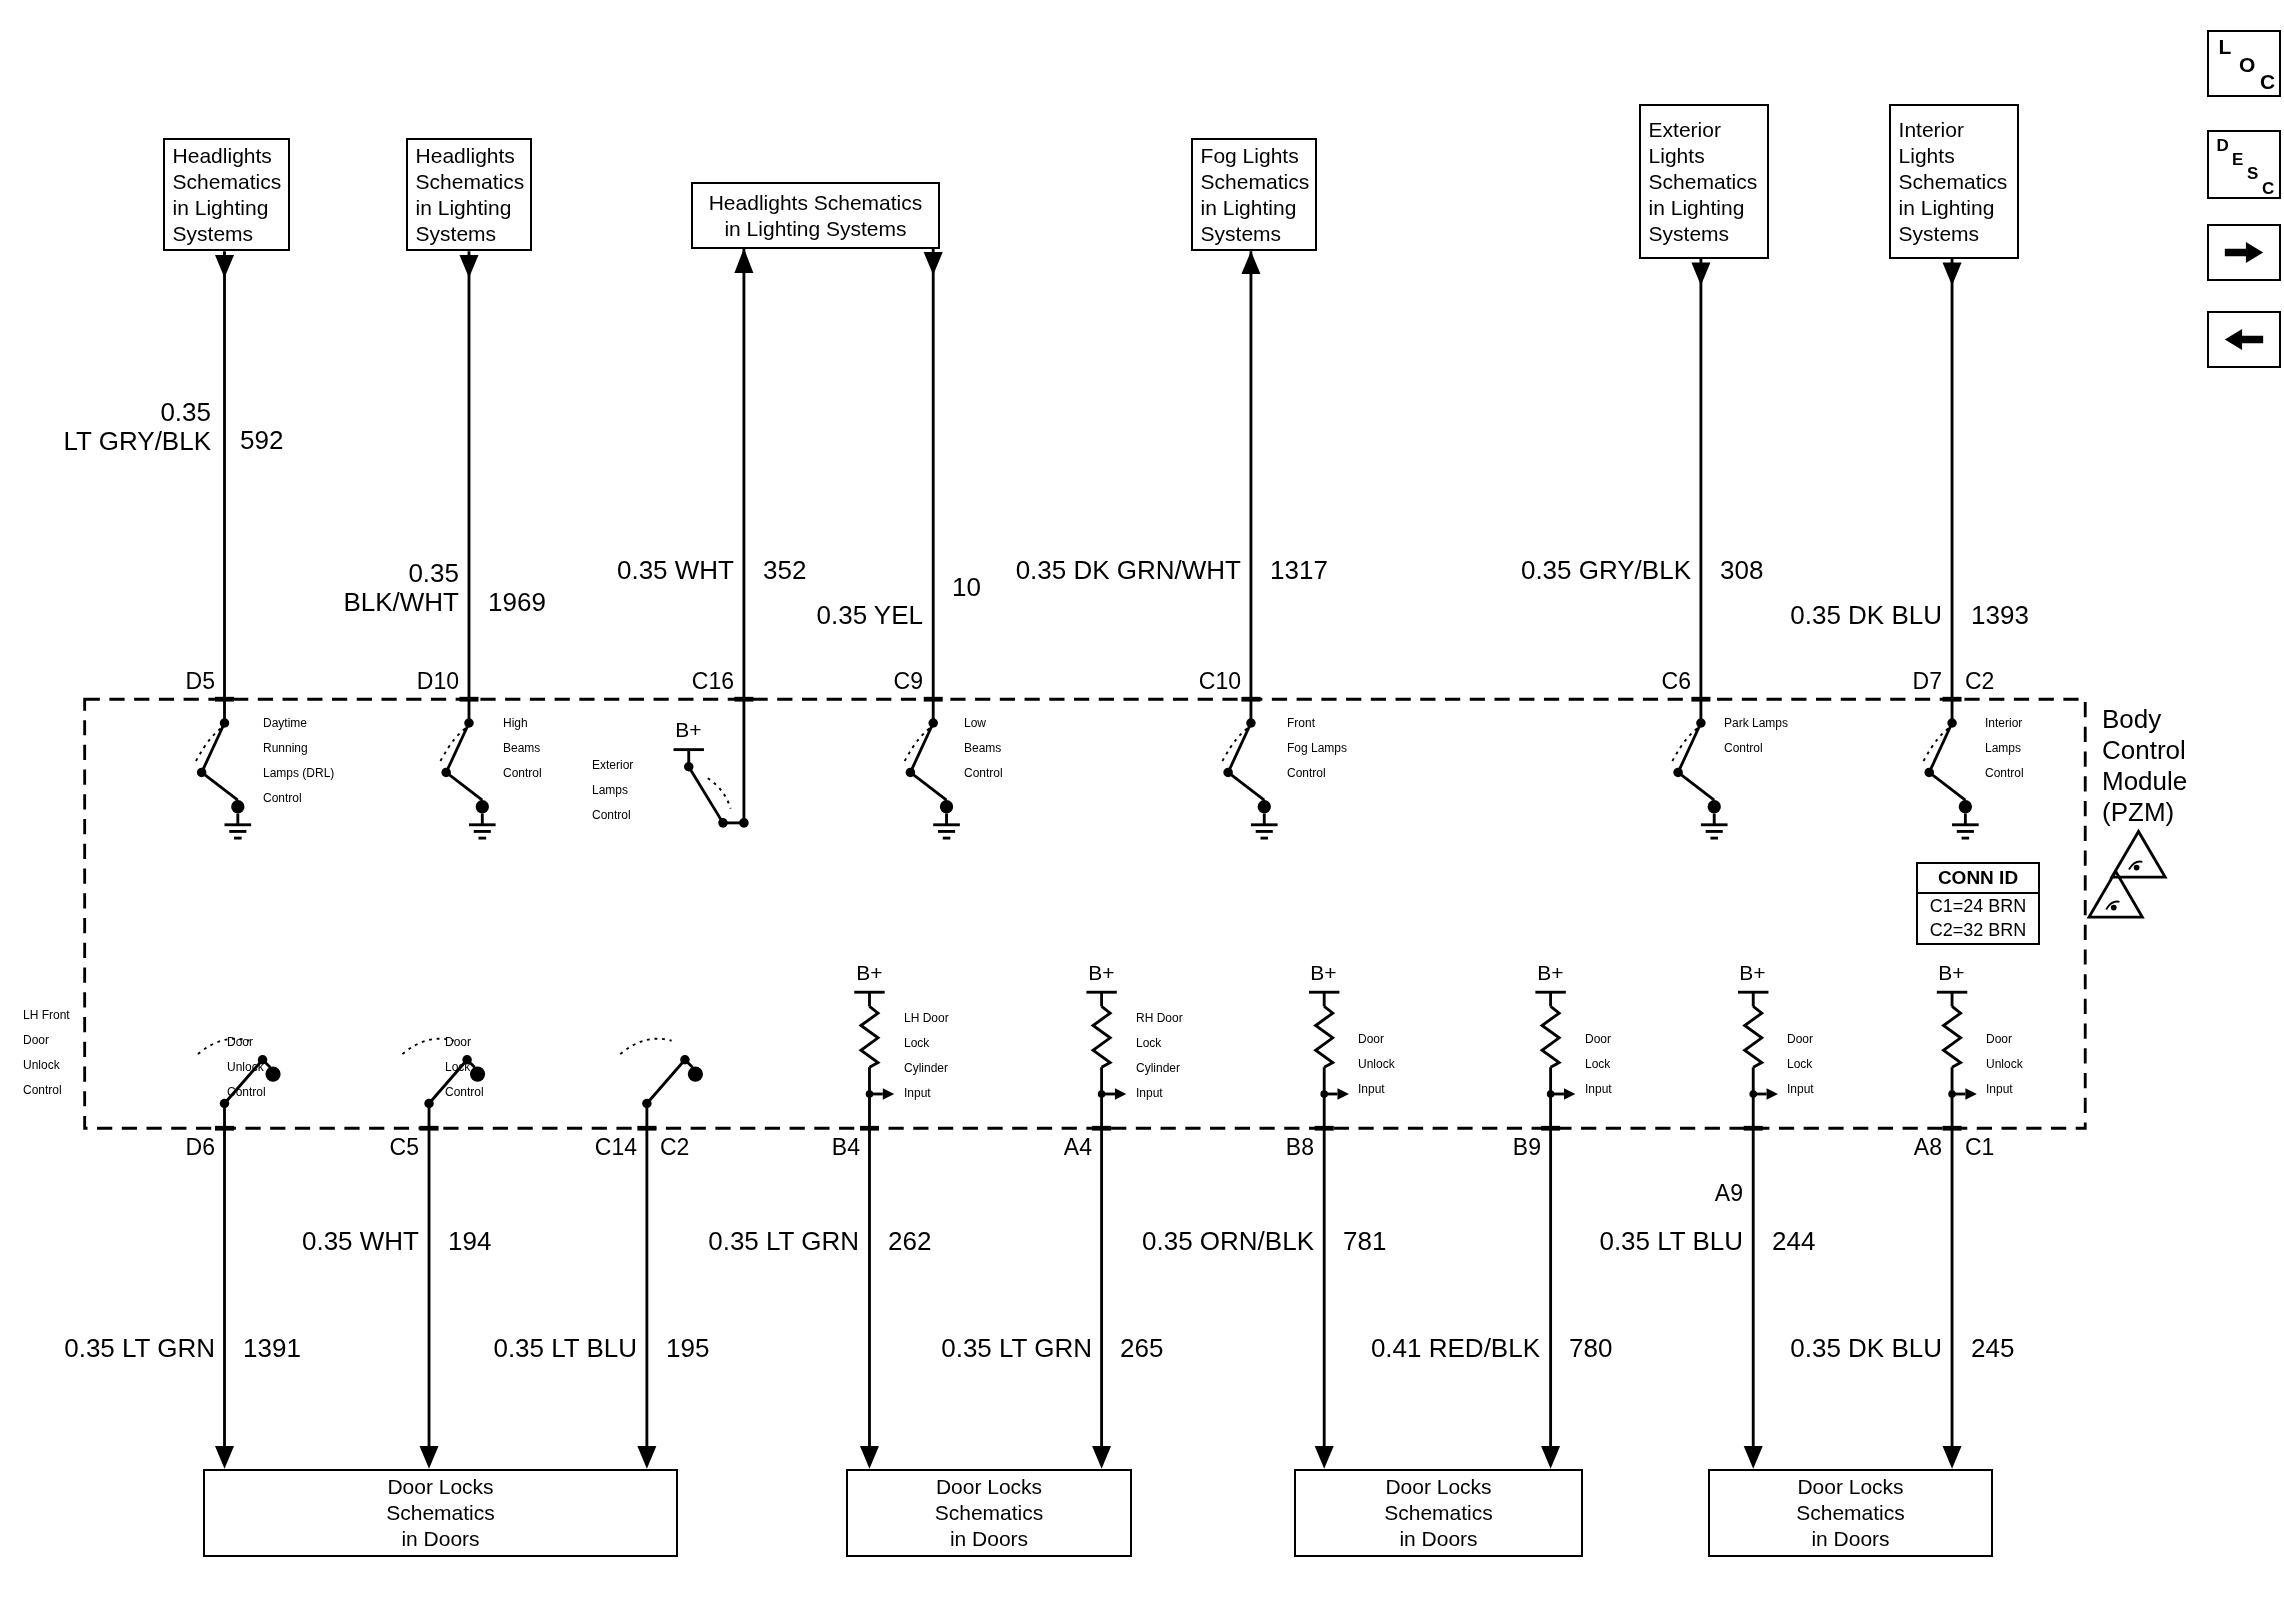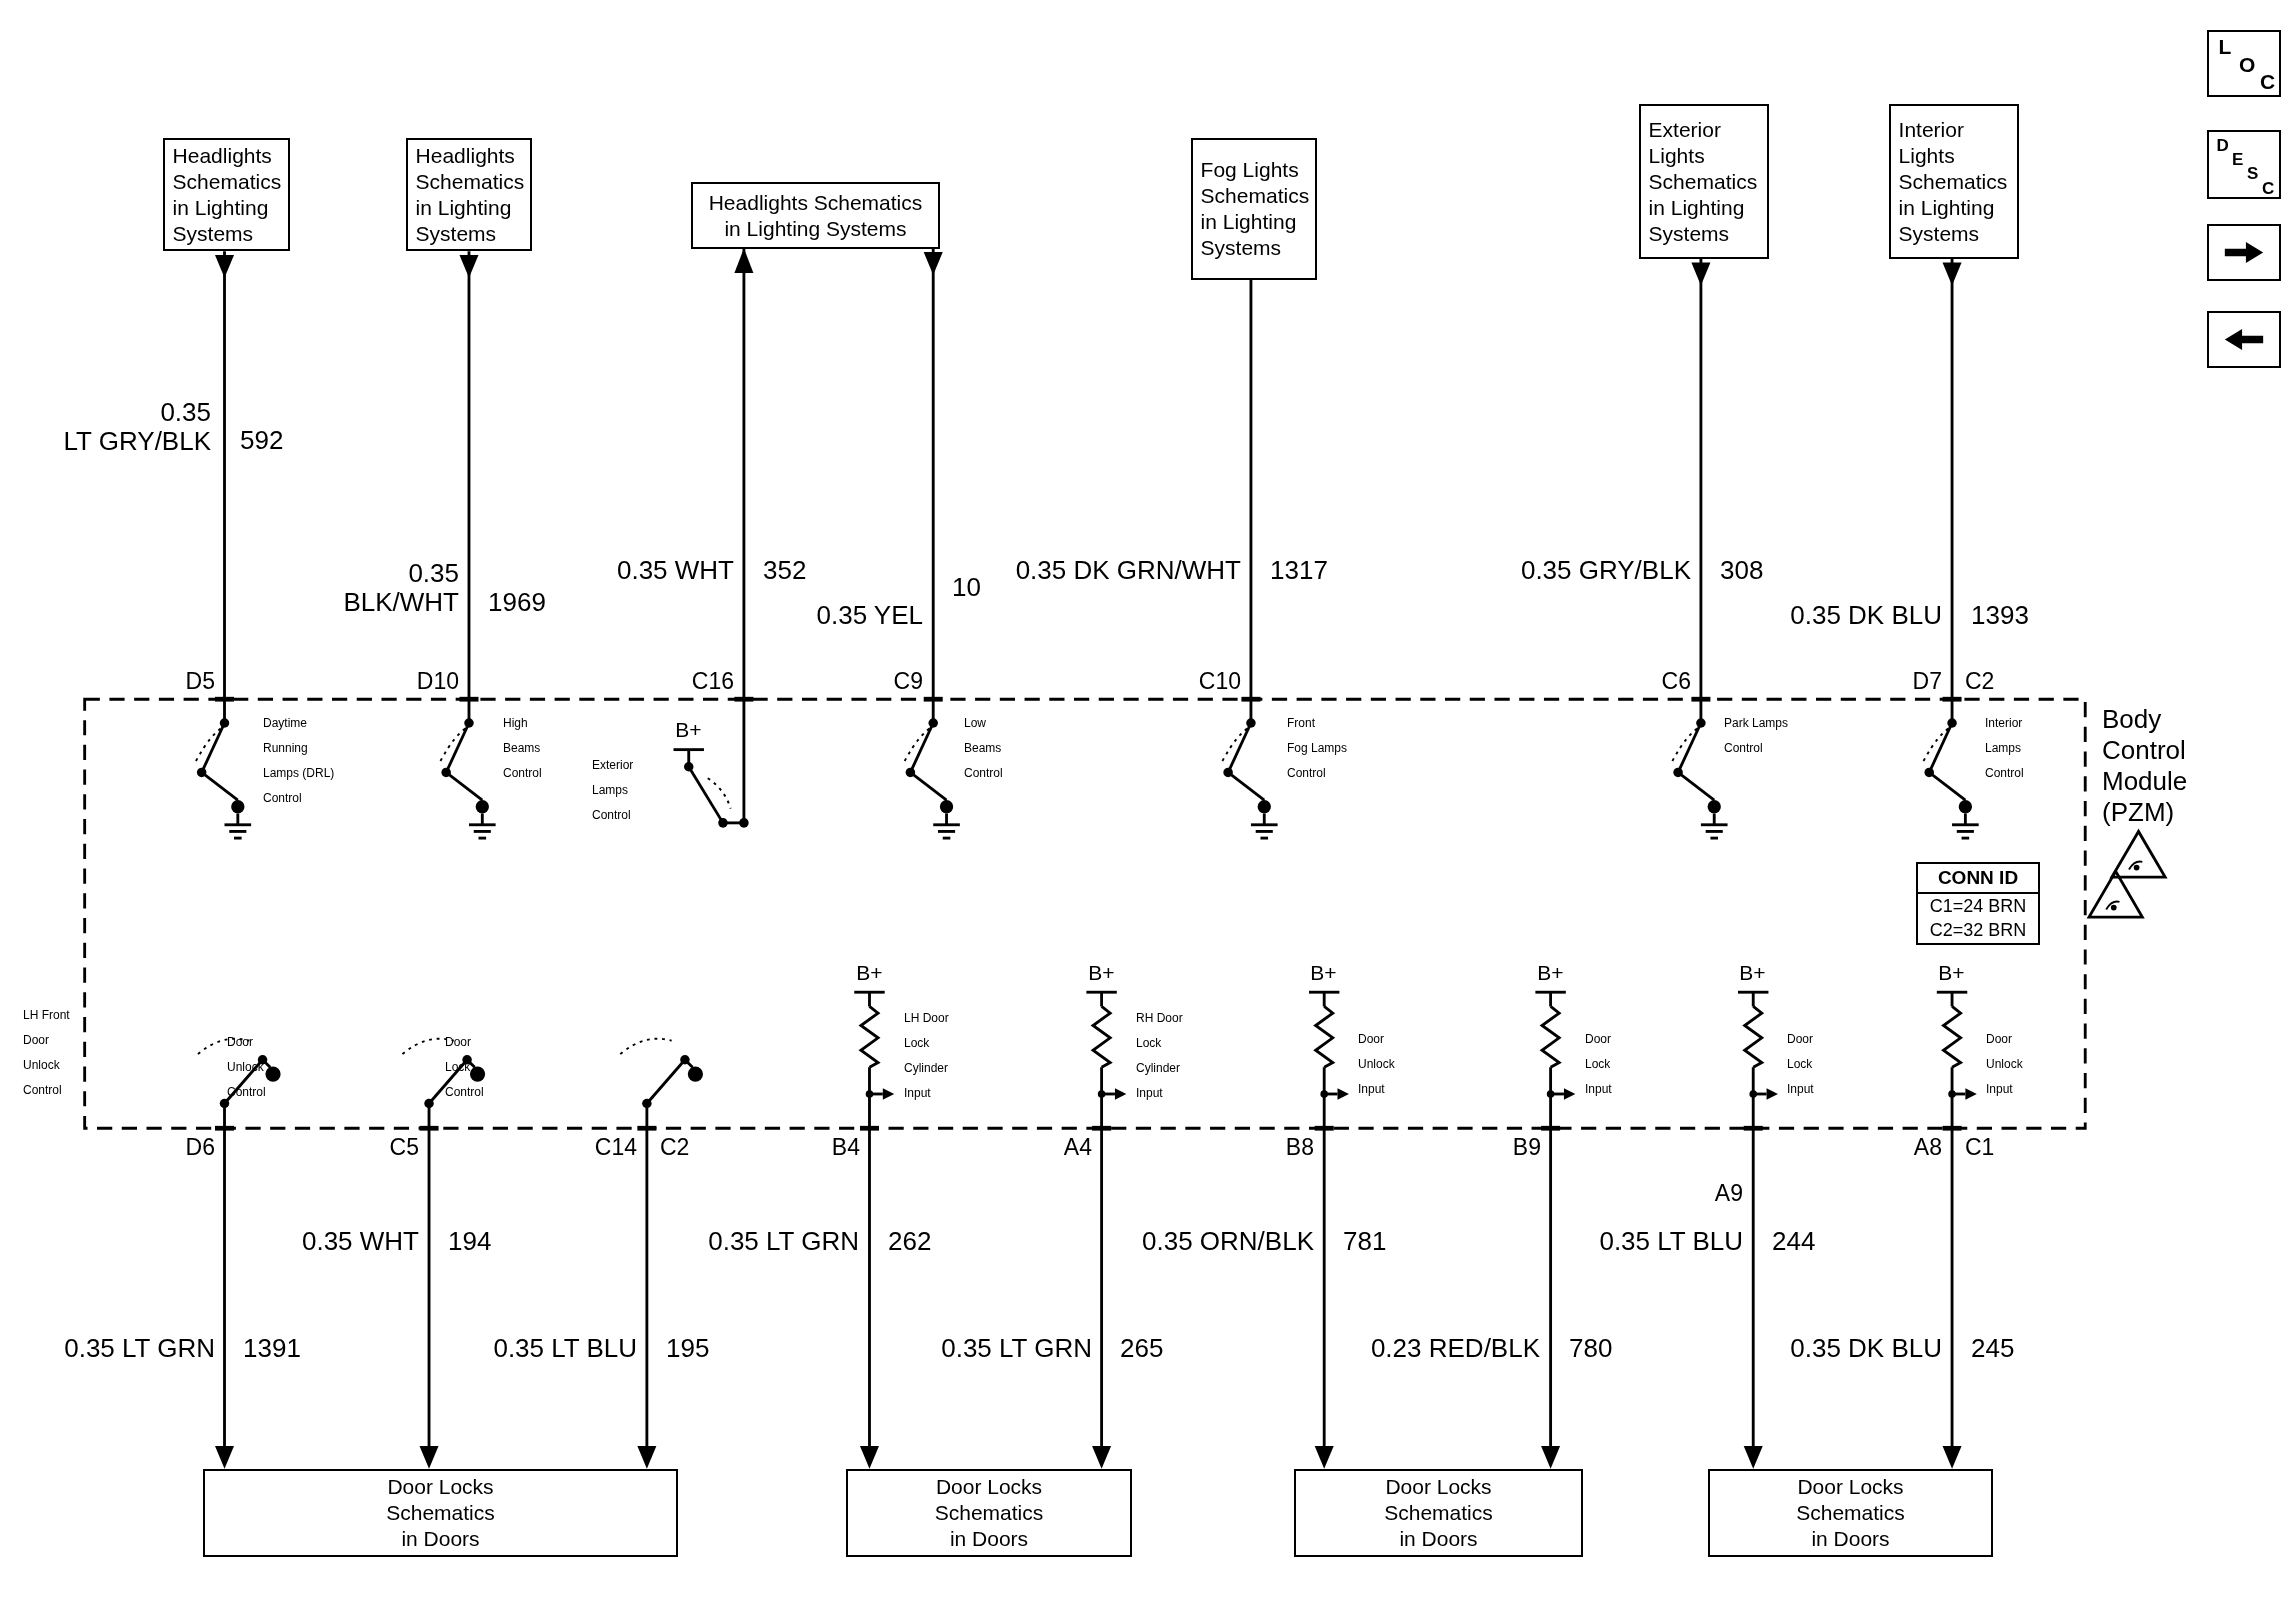--- a/index.html
+++ b/index.html
@@ -265,21 +265,21 @@
   <div class="refbox pad" style="left:163px; top:138px; width:127px; height:113px;">Headlights
 Schematics
 in Lighting
 Systems</div>
   <div class="refbox pad" style="left:406px; top:138px; width:126px; height:113px;">Headlights
 Schematics
 in Lighting
 Systems</div>
   <div class="refbox center" style="left:691px; top:182px; width:249px; height:67px;">Headlights Schematics
 in Lighting Systems</div>
-  <div class="refbox pad" style="left:1191px; top:138px; width:126px; height:142px;">Fog Lights
+  <div class="refbox pad" style="left:1191px; top:138px; width:126px; height:113px;">Fog Lights
 Schematics
 in Lighting
 Systems</div>
   <div class="refbox pad" style="left:1639px; top:104px; width:130px; height:155px;">Exterior
 Lights
 Schematics
 in Lighting
 Systems</div>
   <div class="refbox pad" style="left:1889px; top:104px; width:130px; height:155px;">Interior
 Lights
@@ -359,21 +359,21 @@
 
   <div class="wl r" style="left:25px; top:1334px; width:190px;">0.35 LT GRN</div>
   <div class="wl" style="left:243px; top:1334px;">1391</div>
 
   <div class="wl r" style="left:352px; top:1334px; width:285px;">0.35 LT BLU</div>
   <div class="wl" style="left:666px; top:1334px;">195</div>
 
   <div class="wl r" style="left:807px; top:1334px; width:285px;">0.35 LT GRN</div>
   <div class="wl" style="left:1120px; top:1334px;">265</div>
 
-  <div class="wl r" style="left:1255px; top:1334px; width:285px;">0.23 RED/BLK</div>
+  <div class="wl r" style="left:1255px; top:1334px; width:285px;">0.41 RED/BLK</div>
   <div class="wl" style="left:1569px; top:1334px;">780</div>
 
   <div class="wl r" style="left:1657px; top:1334px; width:285px;">0.35 DK BLU</div>
   <div class="wl" style="left:1971px; top:1334px;">245</div>
 
   <div class="pin r" style="left:120px;  top:668px;">D5</div>
   <div class="pin r" style="left:364px;  top:668px;">D10</div>
   <div class="pin r" style="left:639px;  top:668px;">C16</div>
   <div class="pin r" style="left:828px;  top:668px;">C9</div>
   <div class="pin r" style="left:1146px; top:668px;">C10</div>

